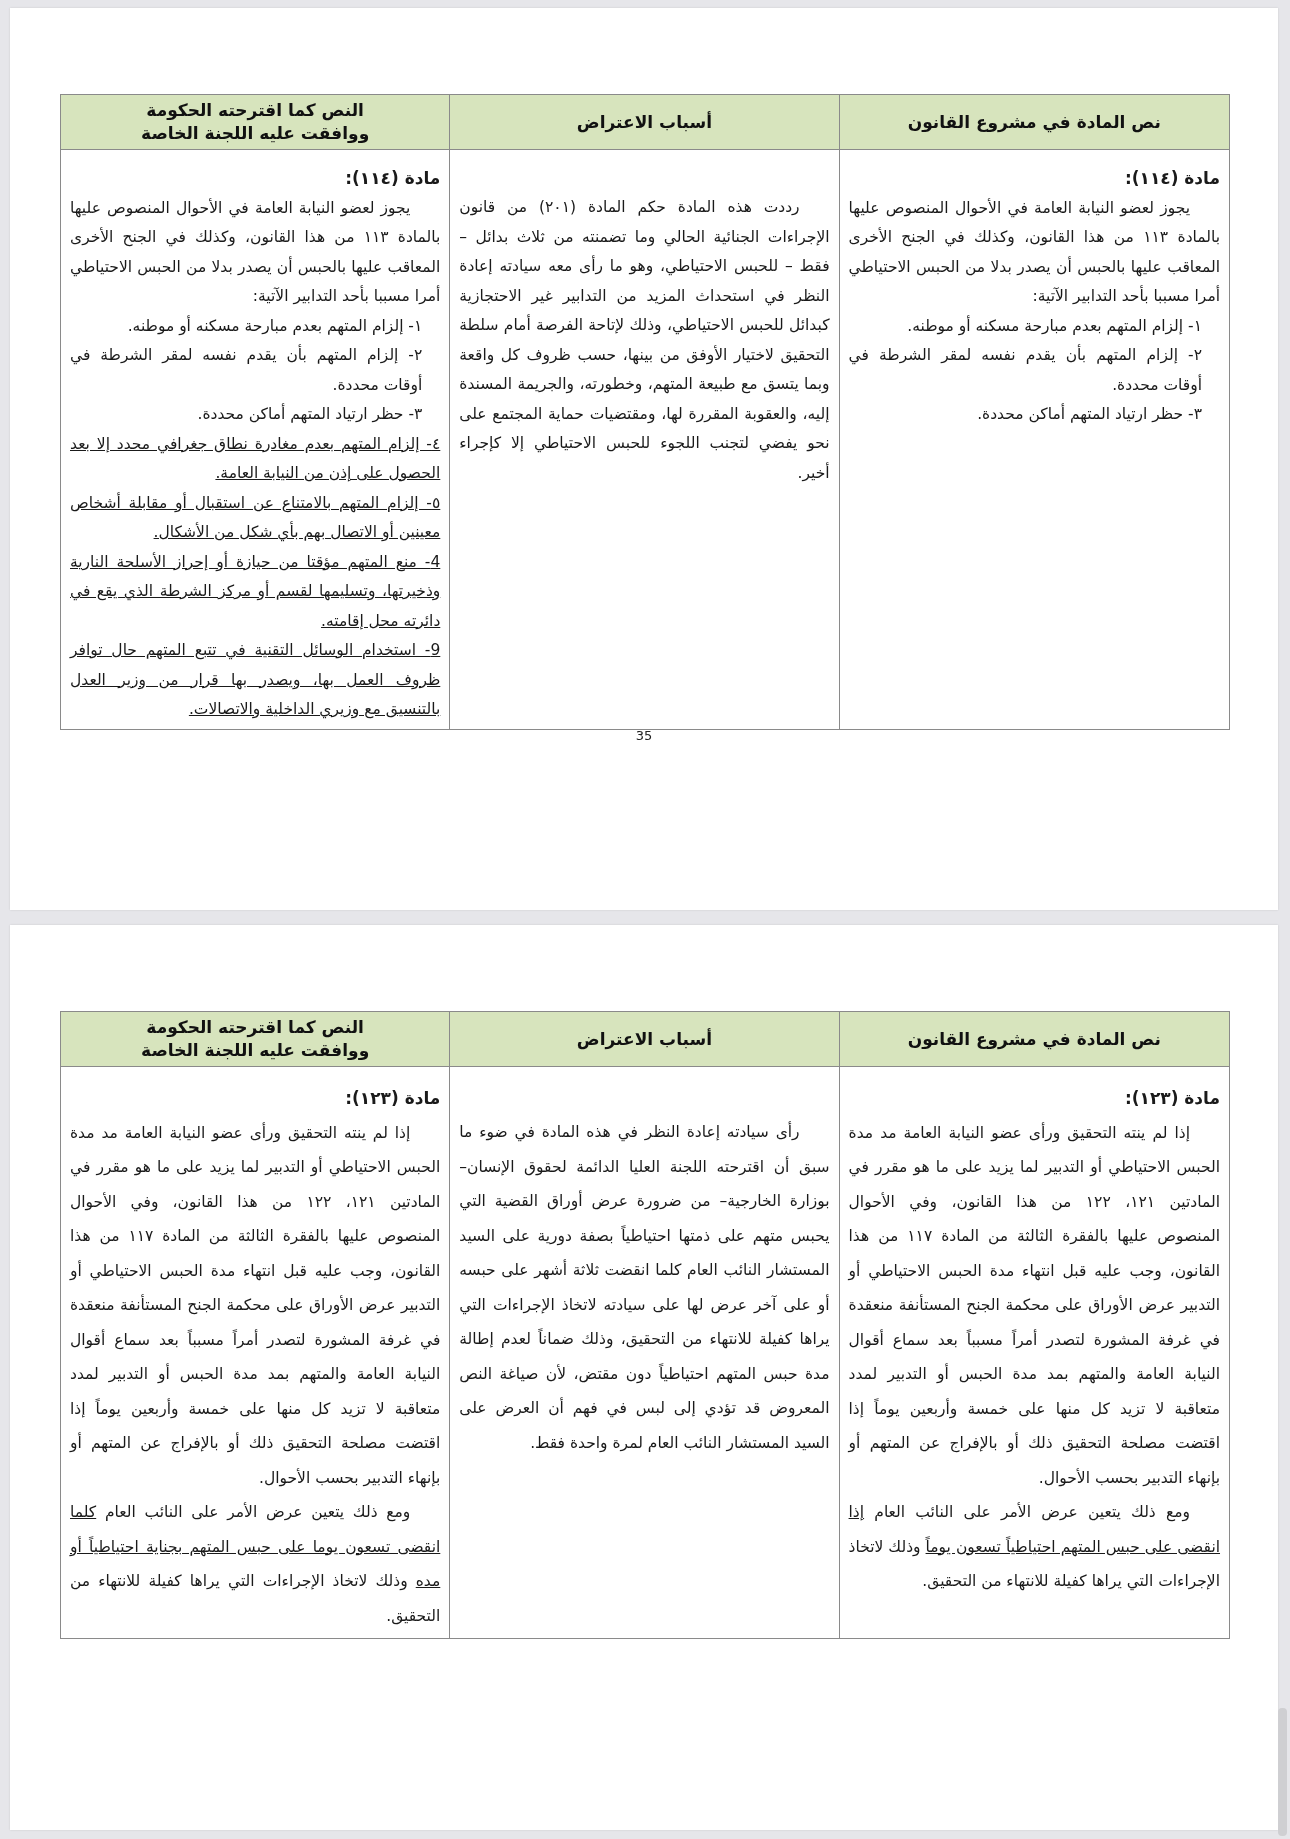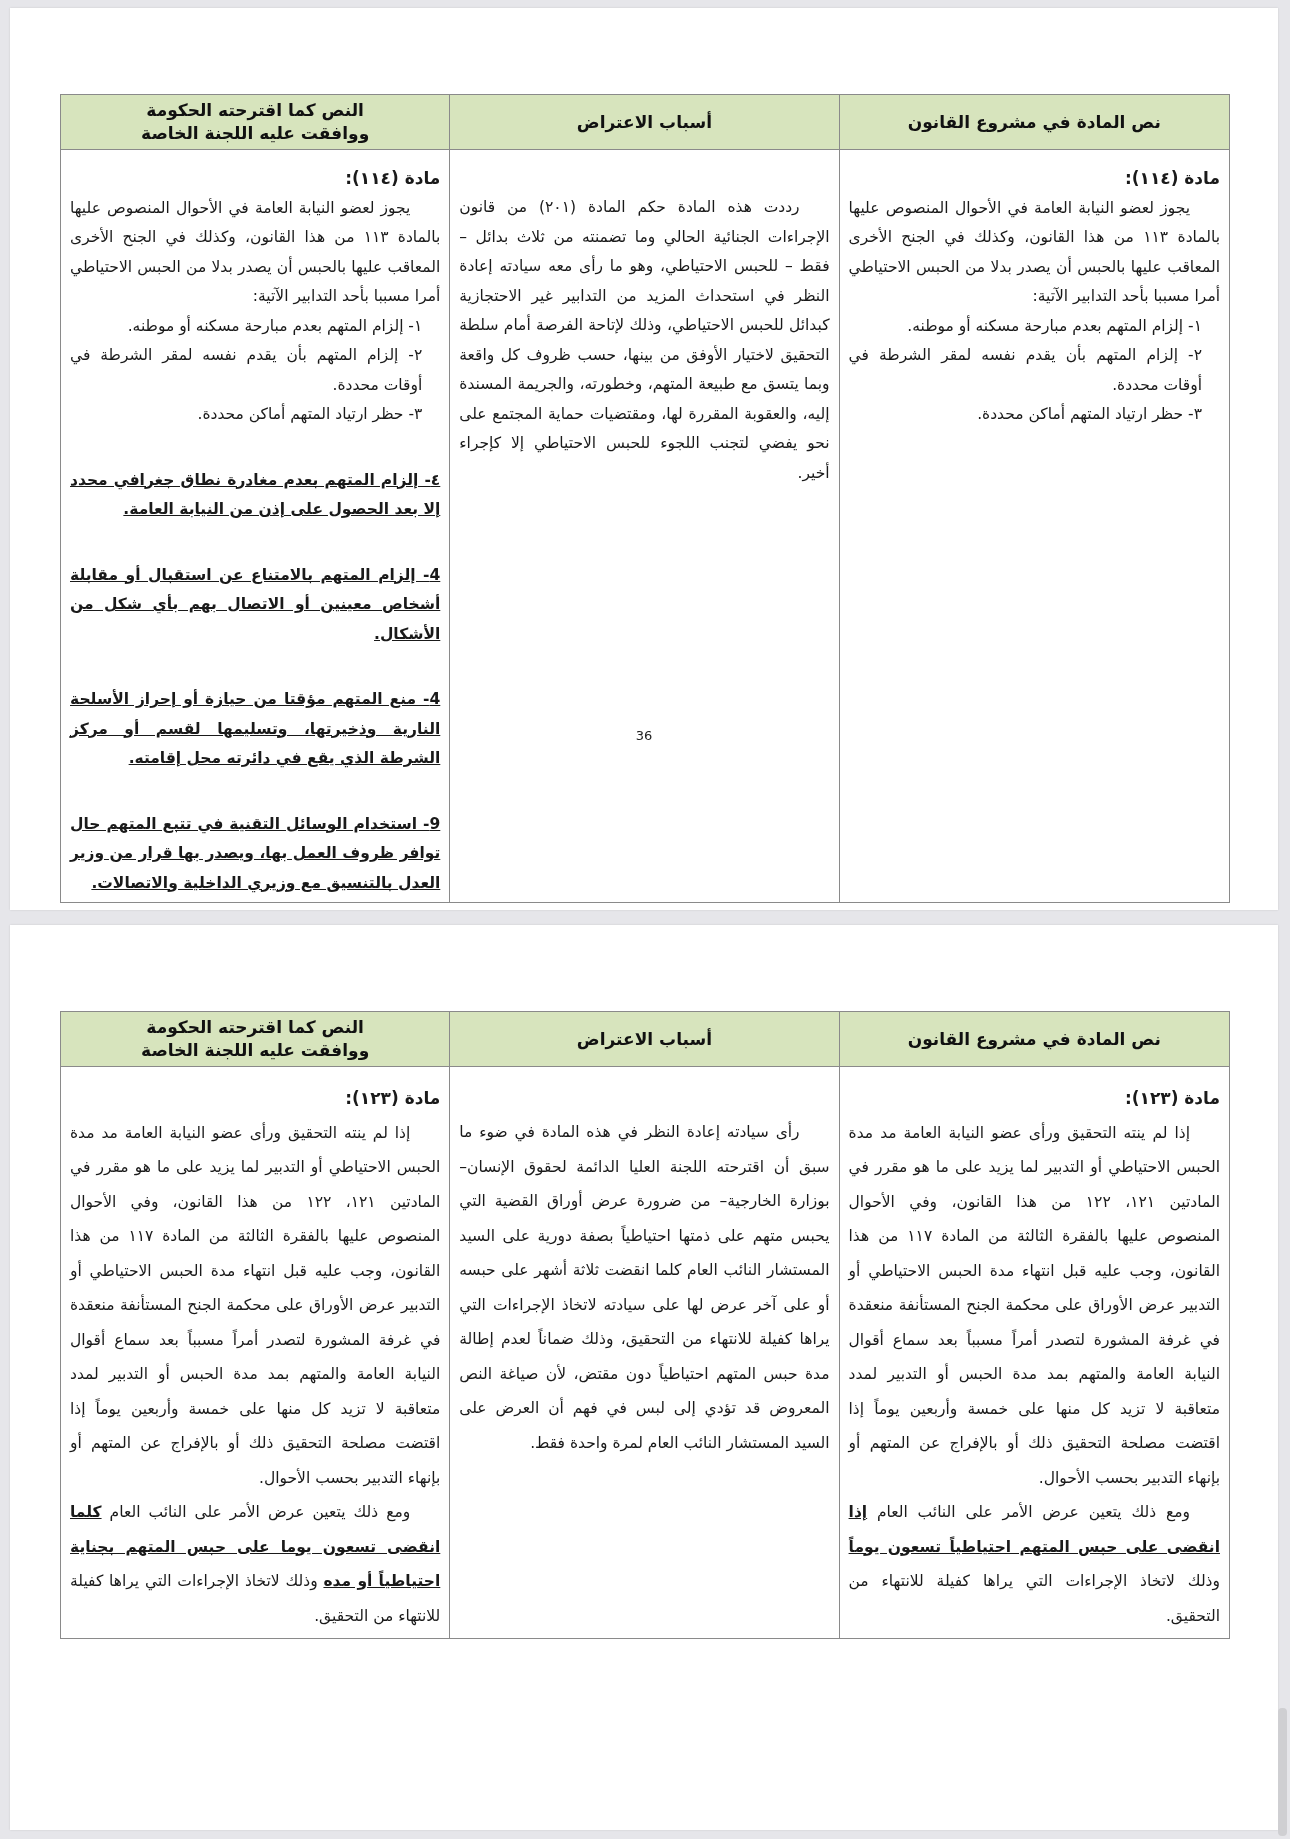--- a/index.html
+++ b/index.html
@@ -30,21 +30,21 @@
   table.cmp td {
     border:1.5px solid #8a8a8a; vertical-align:top;
     padding:14px 9px 4px 9px; font-size:15.5px; color:#1a1a1a;
     text-align:justify; text-align-last:right;
   }
   .page1 td { line-height:29.5px; }
   .page2 td { line-height:34.5px; }
   .art-title { font-weight:bold; font-size:17px; }
   .para { text-indent:30px; }
   .item { padding-right:18px; }
-  .u { font-weight:bold; text-decoration:underline;margin-top:36px; }
+  .u { font-weight:normal; text-decoration:underline; }
   .pnum {
     position:absolute; left:0; right:0; text-align:center;
     font-size:13px; color:#222; direction:rtl;
   }
   .page1 .pnum { top:720px; }
   .page2 .pnum { top:732px; }
   .scrollbar {
     position:absolute; right:3px; top:1708px; width:9px; height:128px;
     background:#cfcfd2; border-radius:4px;
   }
@@ -82,28 +82,28 @@
           <div style="height:29px"></div>
           <div class="para">رددت هذه المادة حكم المادة (٢٠١) من قانون الإجراءات الجنائية الحالي وما تضمنته من ثلاث بدائل – فقط – للحبس الاحتياطي، وهو ما رأى معه سيادته إعادة النظر في استحداث المزيد من التدابير غير الاحتجازية كبدائل للحبس الاحتياطي، وذلك لإتاحة الفرصة أمام سلطة التحقيق لاختيار الأوفق من بينها، حسب ظروف كل واقعة وبما يتسق مع طبيعة المتهم، وخطورته، والجريمة المسندة إليه، والعقوبة المقررة لها، ومقتضيات حماية المجتمع على نحو يفضي لتجنب اللجوء للحبس الاحتياطي إلا كإجراء أخير.</div>
         </td>
         <td>
           <div class="art-title">مادة (١١٤):</div>
           <div class="para">يجوز لعضو النيابة العامة في الأحوال المنصوص عليها بالمادة ١١٣ من هذا القانون، وكذلك في الجنح الأخرى المعاقب عليها بالحبس أن يصدر بدلا من الحبس الاحتياطي أمرا مسببا بأحد التدابير الآتية:</div>
           <div class="item">١- إلزام المتهم بعدم مبارحة مسكنه أو موطنه.</div>
           <div class="item">٢- إلزام المتهم بأن يقدم نفسه لمقر الشرطة في أوقات محددة.</div>
           <div class="item">٣- حظر ارتياد المتهم أماكن محددة.</div>
           <div class="u">٤- إلزام المتهم بعدم مغادرة نطاق جغرافي محدد إلا بعد الحصول على إذن من النيابة العامة.</div>
-          <div class="u">4- إلزام المتهم بالامتناع عن استقبال أو مقابلة أشخاص معينين أو الاتصال بهم بأي شكل من الأشكال.</div>
+          <div class="u">٥- إلزام المتهم بالامتناع عن استقبال أو مقابلة أشخاص معينين أو الاتصال بهم بأي شكل من الأشكال.</div>
           <div class="u">4- منع المتهم مؤقتا من حيازة أو إحراز الأسلحة النارية وذخيرتها، وتسليمها لقسم أو مركز الشرطة الذي يقع في دائرته محل إقامته.</div>
           <div class="u">9- استخدام الوسائل التقنية في تتبع المتهم حال توافر ظروف العمل بها، ويصدر بها قرار من وزير العدل بالتنسيق مع وزيري الداخلية والاتصالات.</div>
         </td>
       </tr>
     </tbody>
   </table>
-  <div class="pnum">36</div>
+  <div class="pnum">35</div>
 </div>
 
 <div class="page page2">
   <table class="cmp">
     <colgroup>
         <col style="width:33.4%">
         <col style="width:33.3%">
         <col style="width:33.3%">
       </colgroup>
     <thead>

